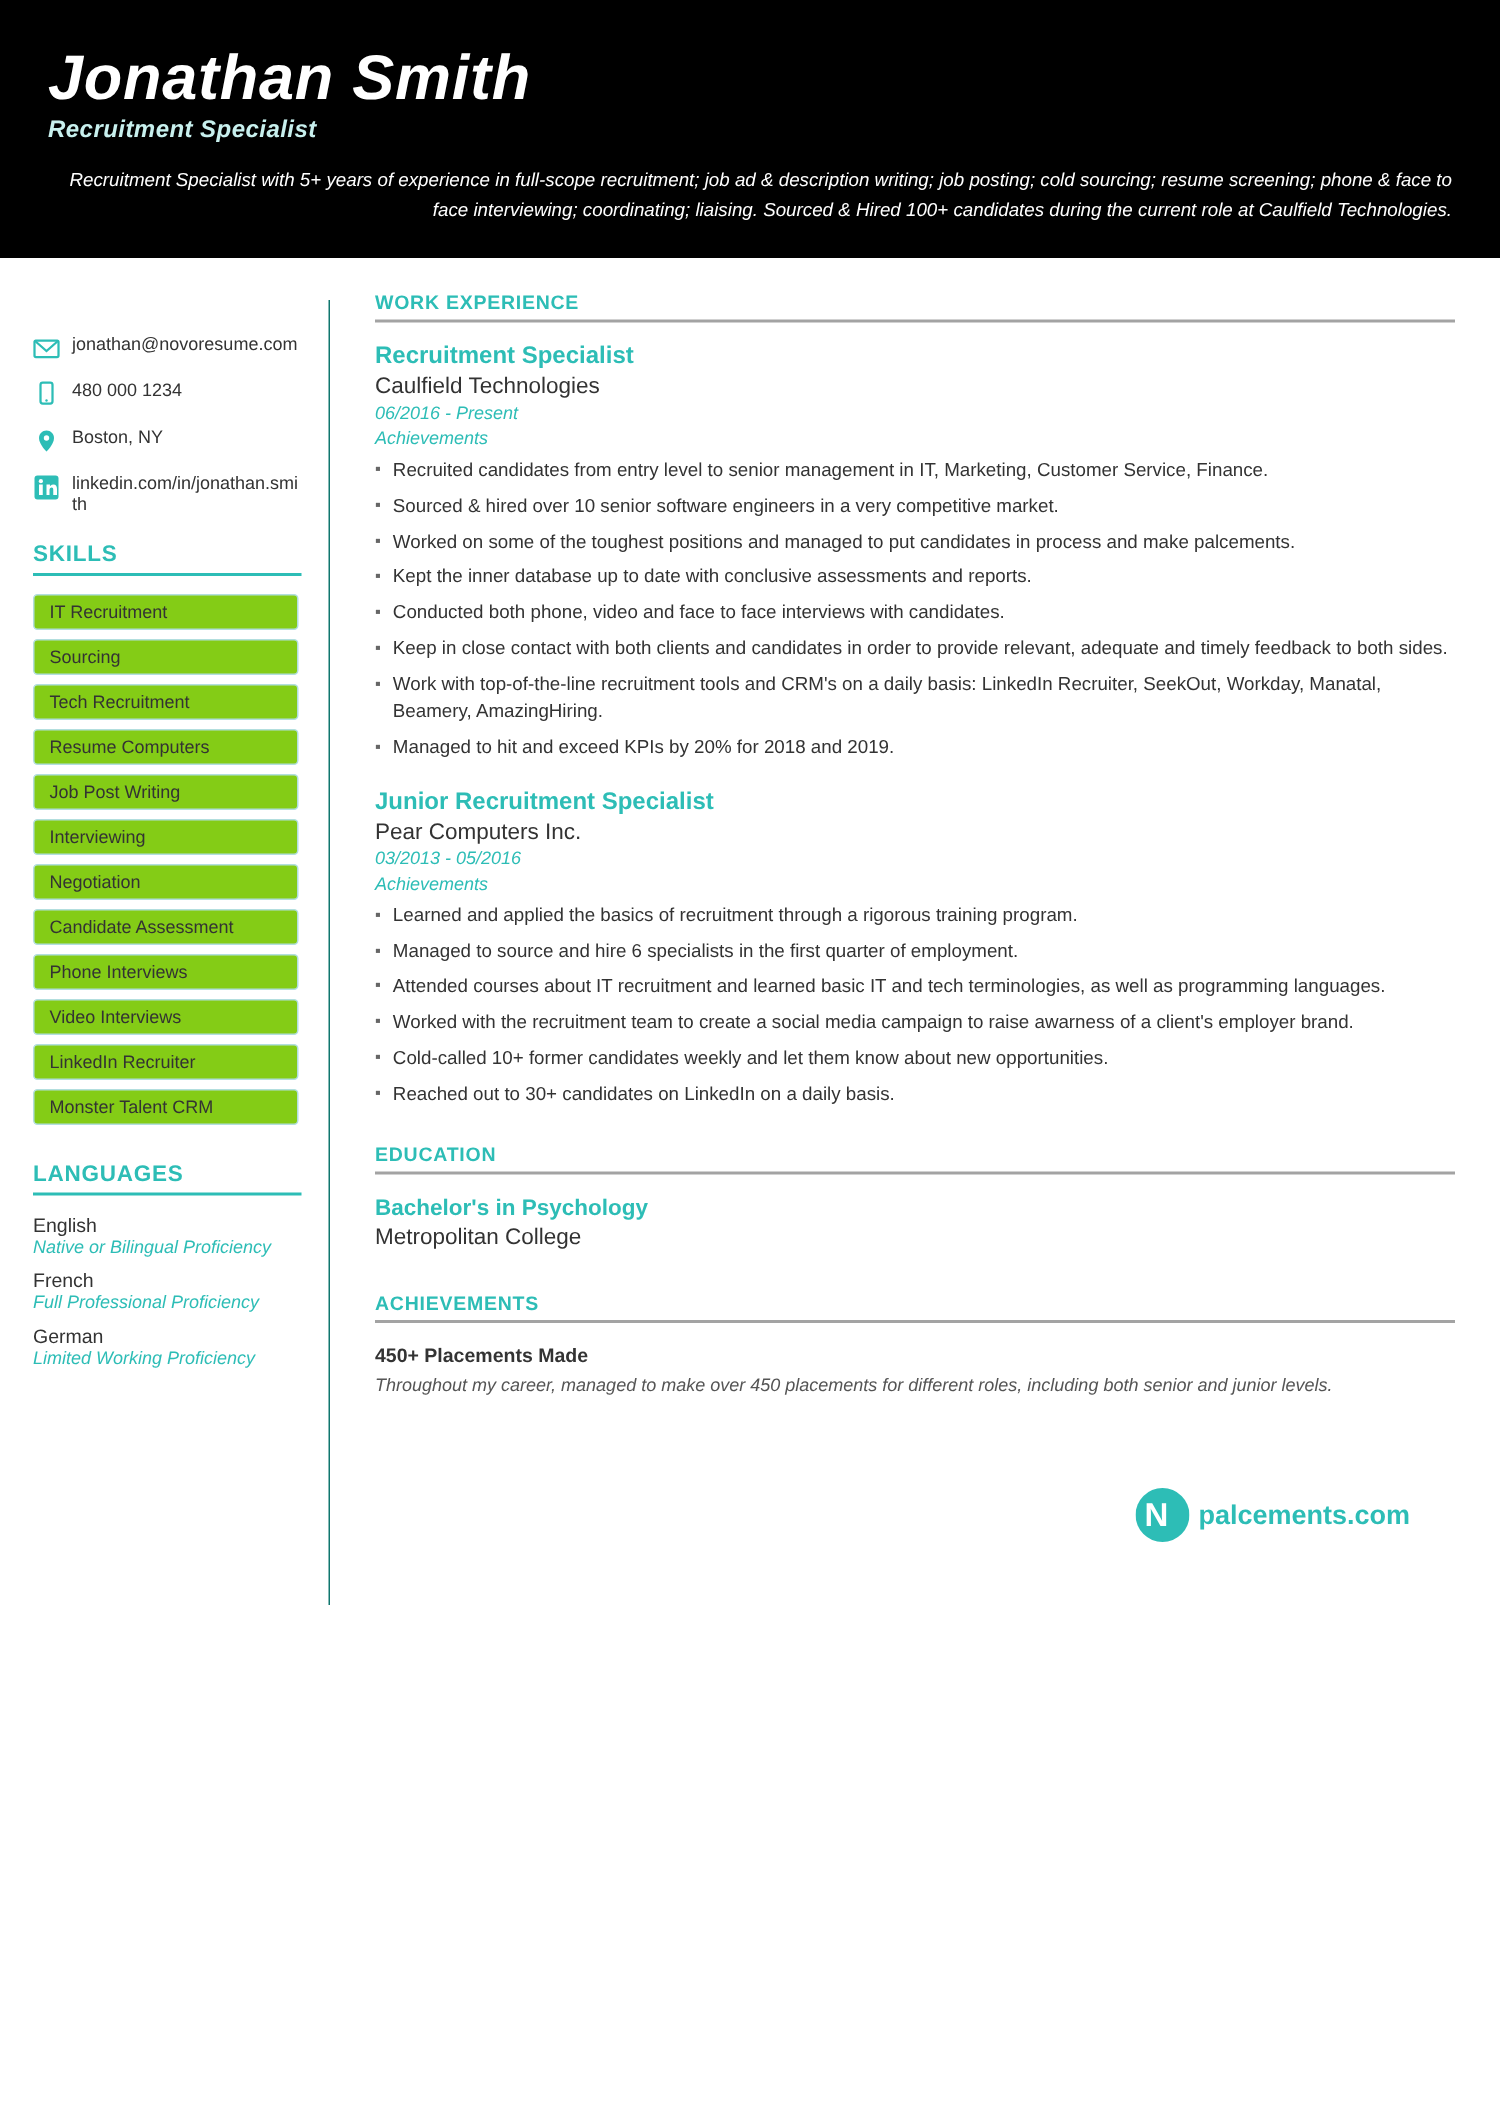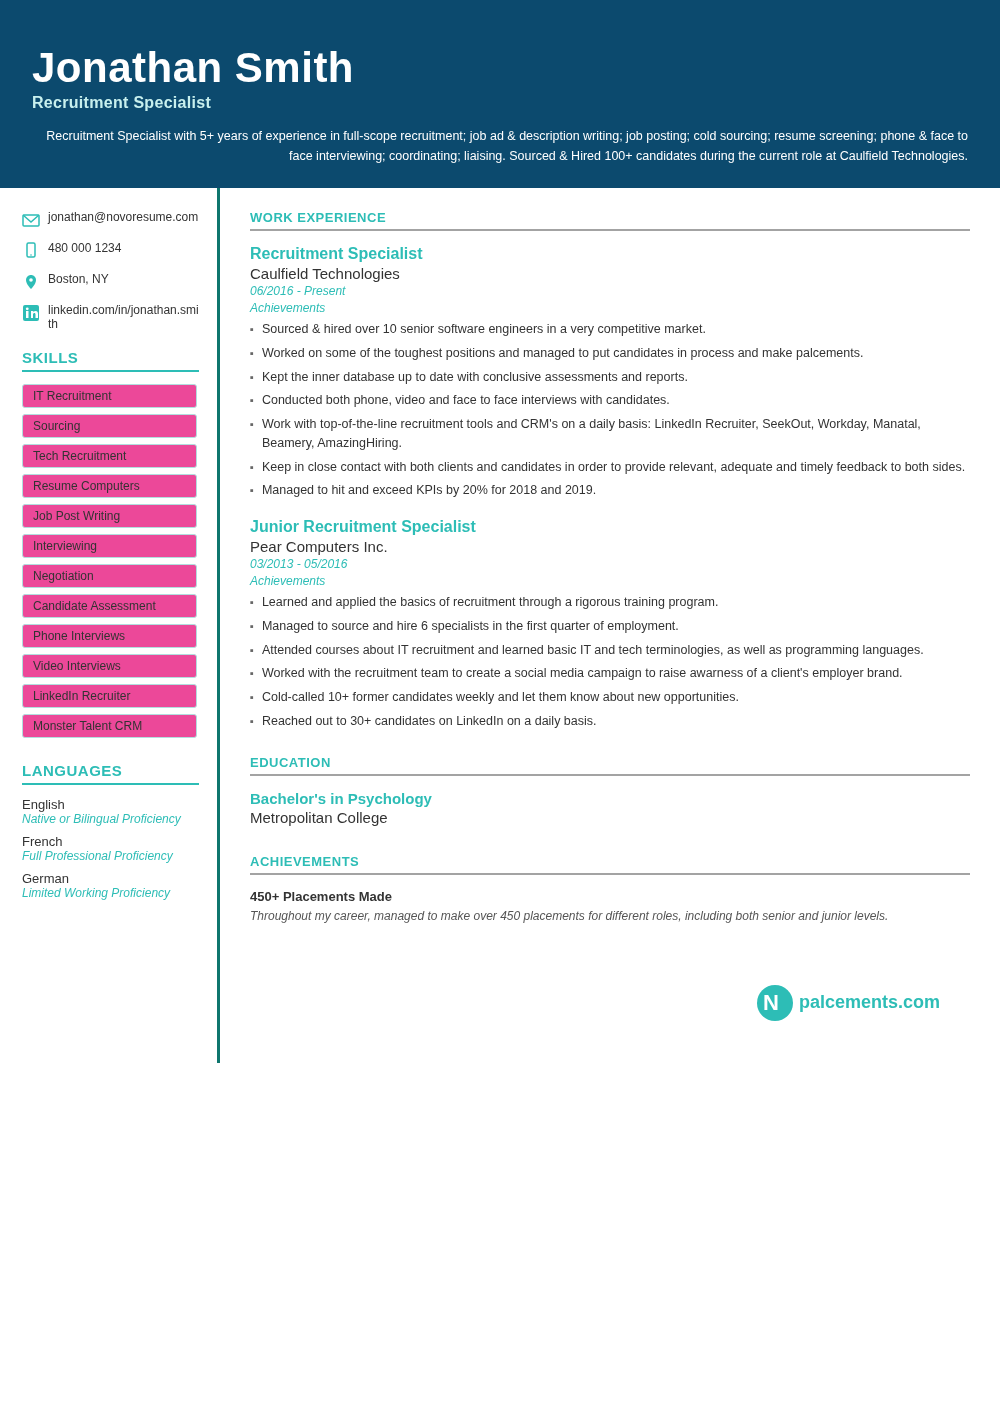--- a/index.html
+++ b/index.html
@@ -5,23 +5,24 @@
     * { margin: 0; padding: 0; box-sizing: border-box; }
     body {
       font-family: Arial, sans-serif;
       background: #fff;
       width: 1000px;
       min-height: 1415px;
       color: #333;
       font-size: 13px;
     }
     .header {
-      background: #0c4a6e;
-      padding: 44px 32px 22px 32px;
+      background: #000000;
+      padding: 28px 32px 22px 32px;
       color: white;
+      font-style: italic;
     }
     .header-name {
       font-size: 42px;
       font-weight: bold;
       color: white;
       letter-spacing: 0.5px;
     }
     .header-title {
       font-size: 16px;
       color: #c8f0ee;
@@ -38,21 +39,22 @@
       text-align: right;
     }
     .main-layout {
       display: flex;
       width: 100%;
     }
     .sidebar {
       width: 220px;
       min-width: 220px;
       padding: 22px 18px 22px 22px;
-      border-right: 3px solid #0f766e;
+      border-right: 1px solid #0f766e;
+      margin-top: 28px;
     }
     .content {
       flex: 1;
       padding: 22px 30px 22px 30px;
     }
     .contact-item {
       display: flex;
       align-items: flex-start;
       margin-bottom: 12px;
       gap: 8px;
@@ -75,21 +77,21 @@
       text-transform: uppercase;
       border-bottom: 2px solid #2dbdb6;
       padding-bottom: 4px;
       margin-bottom: 12px;
       margin-top: 18px;
       letter-spacing: 0.5px;
     }
     .section-title:first-child { margin-top: 0; }
     .skill-tag {
       display: inline-block;
-      background: #ec4899;
+      background: #84cc16;
       color: #333;
       border: 1px solid #b2dede;
       border-radius: 3px;
       padding: 4px 10px;
       font-size: 12px;
       margin-bottom: 6px;
       margin-right: 2px;
     }
     .skills-list { display: flex; flex-direction: column; gap: 0; }
     .lang-name { font-size: 13px; color: #333; margin-top: 8px; }
@@ -285,26 +287,27 @@
   <div class="content">
 
     <div class="content-section-title">WORK EXPERIENCE</div>
 
     <div>
       <div class="work-section-title">Recruitment Specialist</div>
       <div class="company-name">Caulfield Technologies</div>
       <div class="date-range">06/2016 - Present</div>
       <div class="achievements-label">Achievements</div>
       <ul class="bullet-list">
+        <li>Recruited candidates from entry level to senior management in IT, Marketing, Customer Service, Finance.</li>
         <li>Sourced &amp; hired over 10 senior software engineers in a very competitive market.</li>
         <li>Worked on some of the toughest positions and managed to put candidates in process and make palcements.</li>
         <li>Kept the inner database up to date with conclusive assessments and reports.</li>
         <li>Conducted both phone, video and face to face interviews with candidates.</li>
+        <li>Keep in close contact with both clients and candidates in order to provide relevant, adequate and timely feedback to both sides.</li>
         <li>Work with top-of-the-line recruitment tools and CRM's on a daily basis: LinkedIn Recruiter, SeekOut, Workday, Manatal, Beamery, AmazingHiring.</li>
-        <li>Keep in close contact with both clients and candidates in order to provide relevant, adequate and timely feedback to both sides.</li>
         <li>Managed to hit and exceed KPIs by 20% for 2018 and 2019.</li>
       </ul>
     </div>
 
     <div>
       <div class="work-section-title">Junior Recruitment Specialist</div>
       <div class="company-name">Pear Computers Inc.</div>
       <div class="date-range">03/2013 - 05/2016</div>
       <div class="achievements-label">Achievements</div>
       <ul class="bullet-list">

